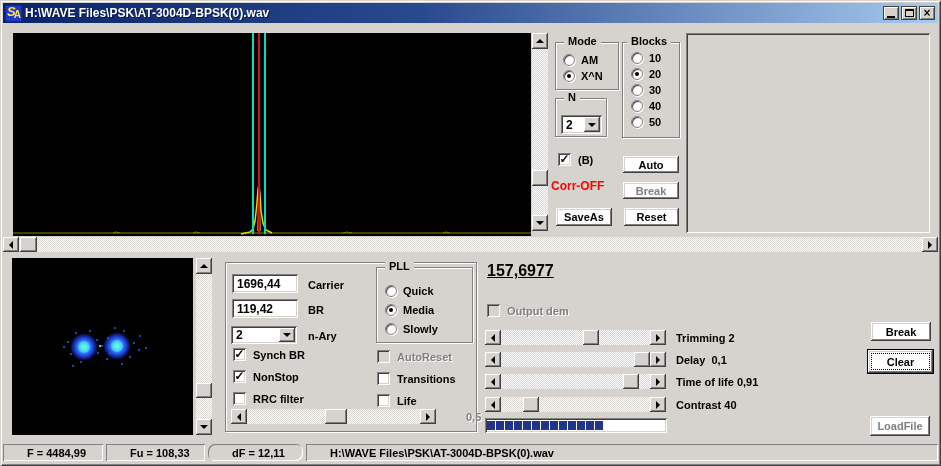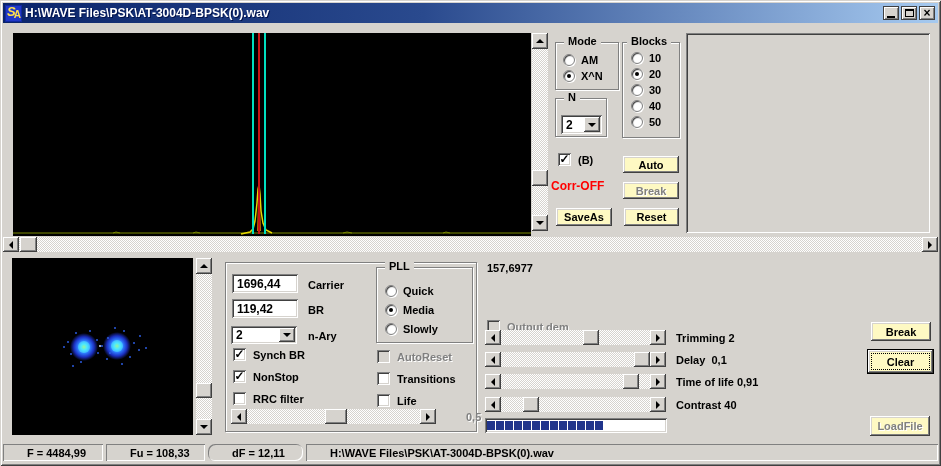--- a/index.html
+++ b/index.html
@@ -28,21 +28,21 @@
   .title-text { color:#fff; font-size:12px; white-space:pre; text-shadow:1px 1px 0 #00124a; }
   .win-btns { margin-left:auto; display:flex; gap:2px; }
   .win-btn { width:16px; height:14px; background:#d6d3ce; border:1px solid #404040;
     box-shadow: inset 1px 1px 0 #fff, inset -1px -1px 0 #808080;
     display:flex; align-items:center; justify-content:center; }
   .g-min { width:8px; height:2px; background:#000; margin-top:7px; }
   .g-max { width:9px; height:8px; border:1px solid #000; border-top-width:2px; }
   .g-close { font-size:12px; line-height:10px; font-weight:700; }
   
   .btn {
-    position:absolute; background:#fef9c3;
+    position:absolute; background:#ffffff;
     box-shadow: inset -1px -1px 0 #404040, inset 1px 1px 0 #fff,
                 inset -2px -2px 0 #808080, inset 2px 2px 0 #d6d3ce;
     display:flex; align-items:center; justify-content:center; white-space:pre;
   }
   .btn.disabled { color:#808080; text-shadow:1px 1px 0 #fff; }
   .btn.default {
     box-shadow: 0 0 0 1px #000, inset -1px -1px 0 #404040, inset 1px 1px 0 #fff,
                 inset -2px -2px 0 #808080, inset 2px 2px 0 #d6d3ce;
   }
   .btn.default::after { content:""; position:absolute; inset:3px; border:1px dotted #000; }
@@ -346,23 +346,23 @@
     </div>
   <div class="sb-track">
     <div class="sb-thumb" style="left:78px;width:22px;"></div>
   </div>
   <div class="sb-btn">
       <div class="tr"></div>
     </div>
 </div>
 <div class="static gray" style="left:421px;top:411px;padding-left:45px;">0,5</div>
 
-<div class="static" style="left:487px;top:262px;font-size:11px;">157,6977</div>
-
-<div class="check-row" style="left:487px;top:320px;justify-content:flex-end;">
+<div class="static" style="left:487px;top:262px;font-size:16px;text-decoration:underline;">157,6977</div>
+
+<div class="check-row" style="left:487px;top:304px;justify-content:flex-end;">
   <div class="cbox dis"></div>
   <span class="lbl gray">Output dem</span>
 </div>
 
 <div class="sb h" style="left:485px;top:330px;width:181px;height:15px;">
   <div class="sb-btn">
       <div class="tl"></div>
     </div>
   <div class="sb-track">
     <div class="sb-thumb" style="left:82px;"></div>

